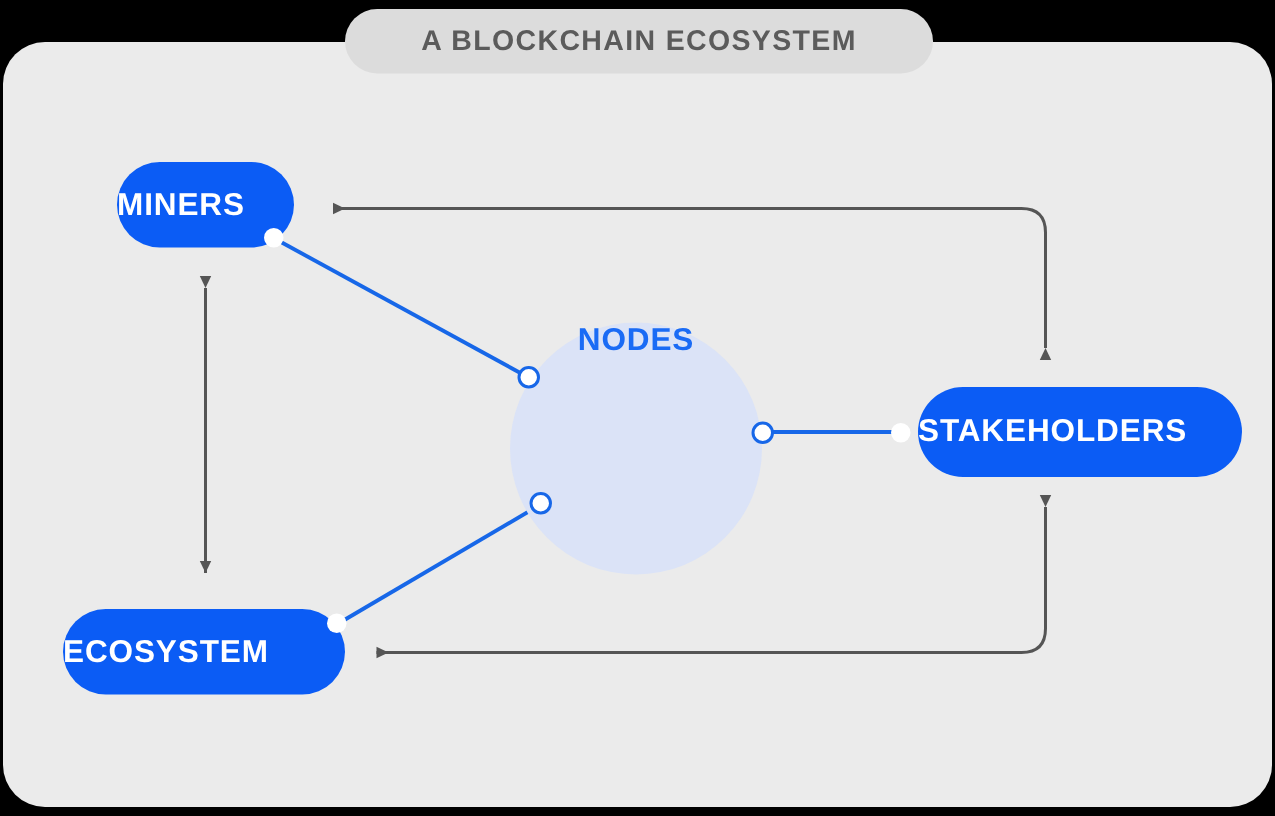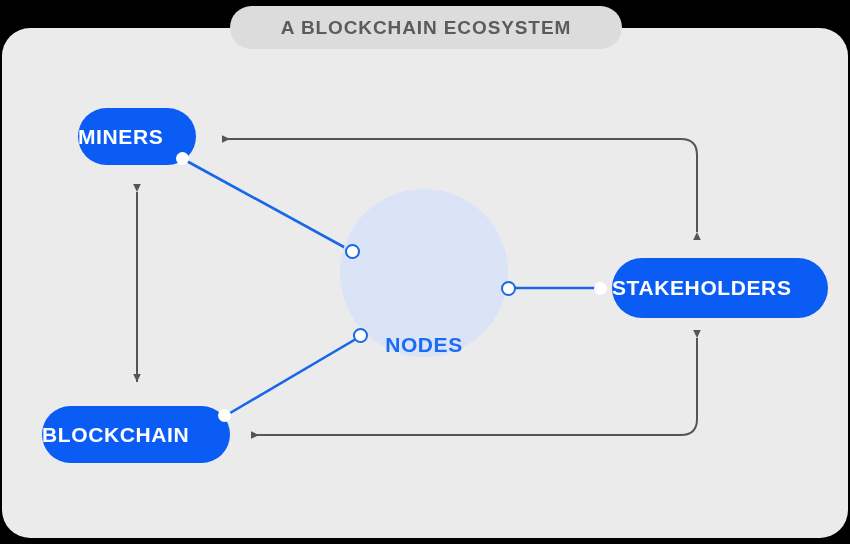--- a/index.html
+++ b/index.html
@@ -85,27 +85,27 @@
   }
   #node-stakeholders {
     left: 612px;
     top: 258px;
     width: 216px;
     height: 60px;
   }
   #node-nodes {
     position: absolute;
     left: 340px;
-    top: 189px;
+    top: 215px;
     width: 168px;
     height: 168px;
     border-radius: 50%;
     background: #dbe3f7;
     display: flex;
-    align-items: flex-end;
+    align-items: flex-start;
     justify-content: center;
     z-index: 3;
   }
   #node-nodes span {
     color: #1a6bf5;
     font-size: 21px;
     font-weight: bold;
     letter-spacing: 0.6px;
   }
   .dot-solid {
@@ -165,21 +165,21 @@
     <path d="M 697 338 L 697 419 Q 697 435 681 435 L 251 435" fill="none" stroke="#555555" stroke-width="2" marker-start="url(#arrow-end)" marker-end="url(#arrow-left)"></path>
 
     <line x1="137" y1="192" x2="137" y2="382" stroke="#555555" stroke-width="2" marker-start="url(#arrow-end)" marker-end="url(#arrow-end)"></line>
   </svg>
 
   <div class="node-pill" id="node-miners">
     <span>MINERS</span>
   </div>
 
   <div class="node-pill" id="node-developers">
-    <span>BLOCKCHAIN</span>
+    <span>ECOSYSTEM</span>
   </div>
 
   <div class="node-pill" id="node-stakeholders">
     <span>STAKEHOLDERS</span>
   </div>
 
   <div id="node-nodes">
     <span>NODES</span>
   </div>
 

